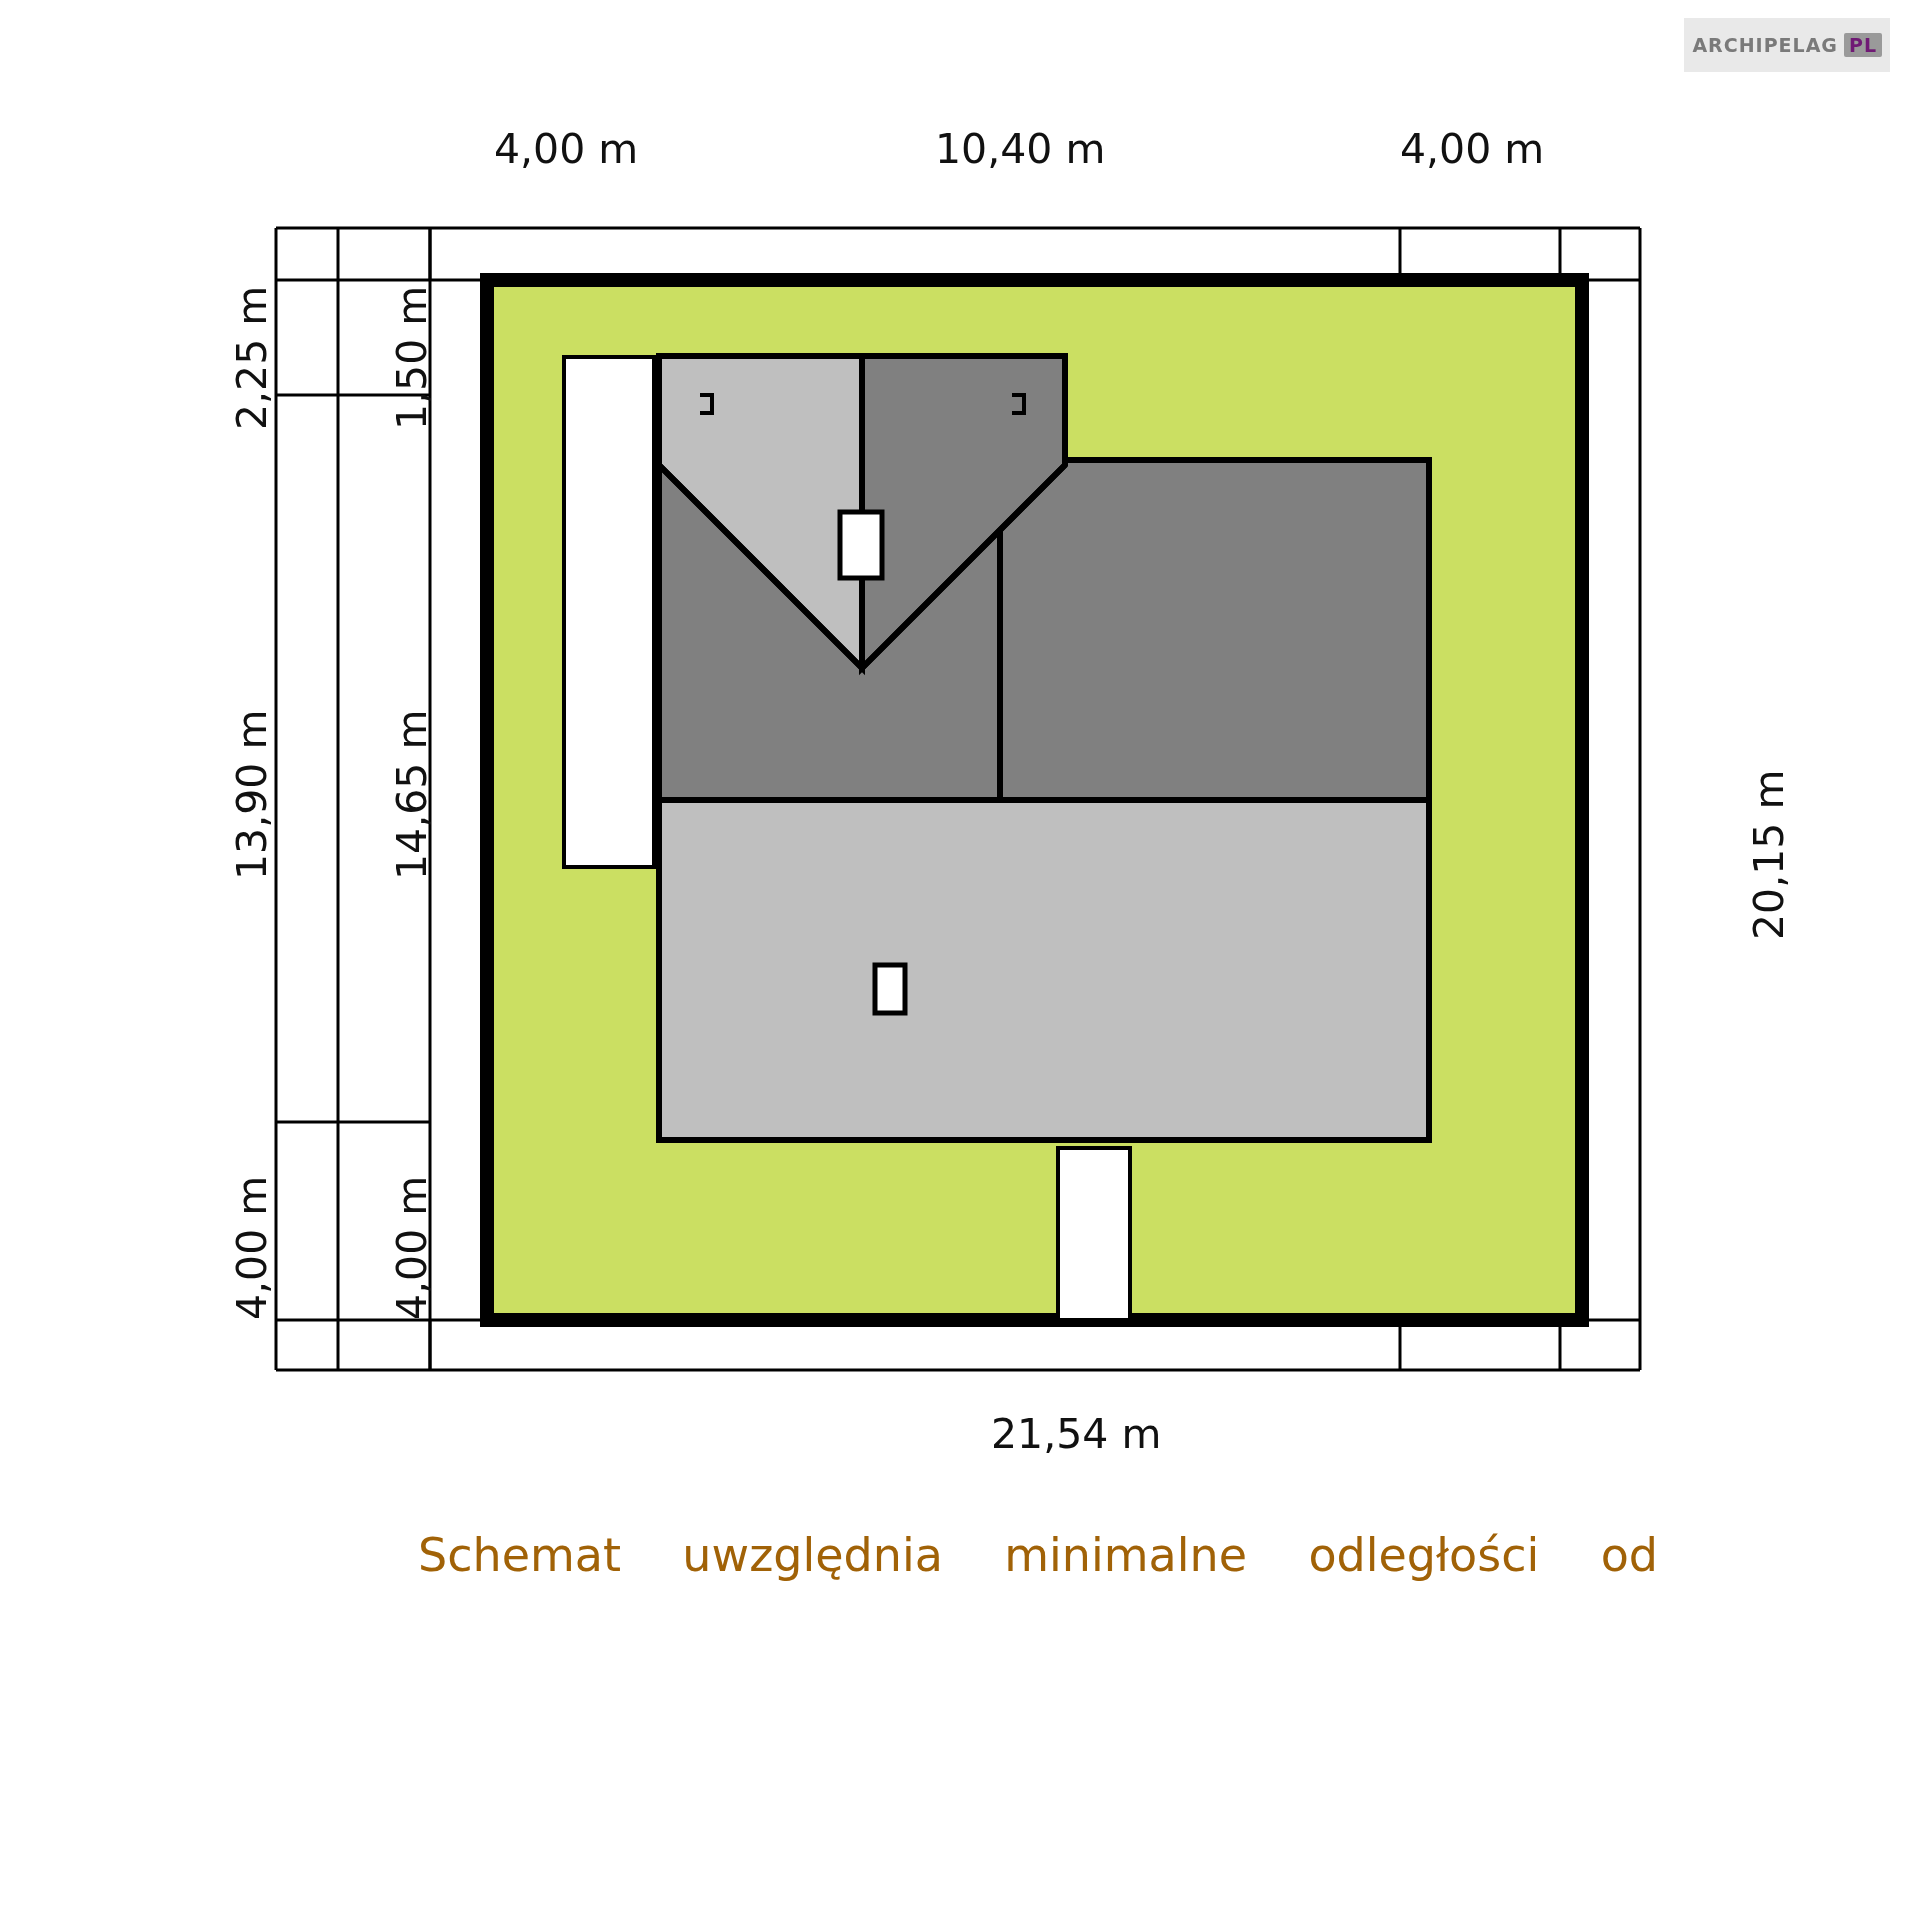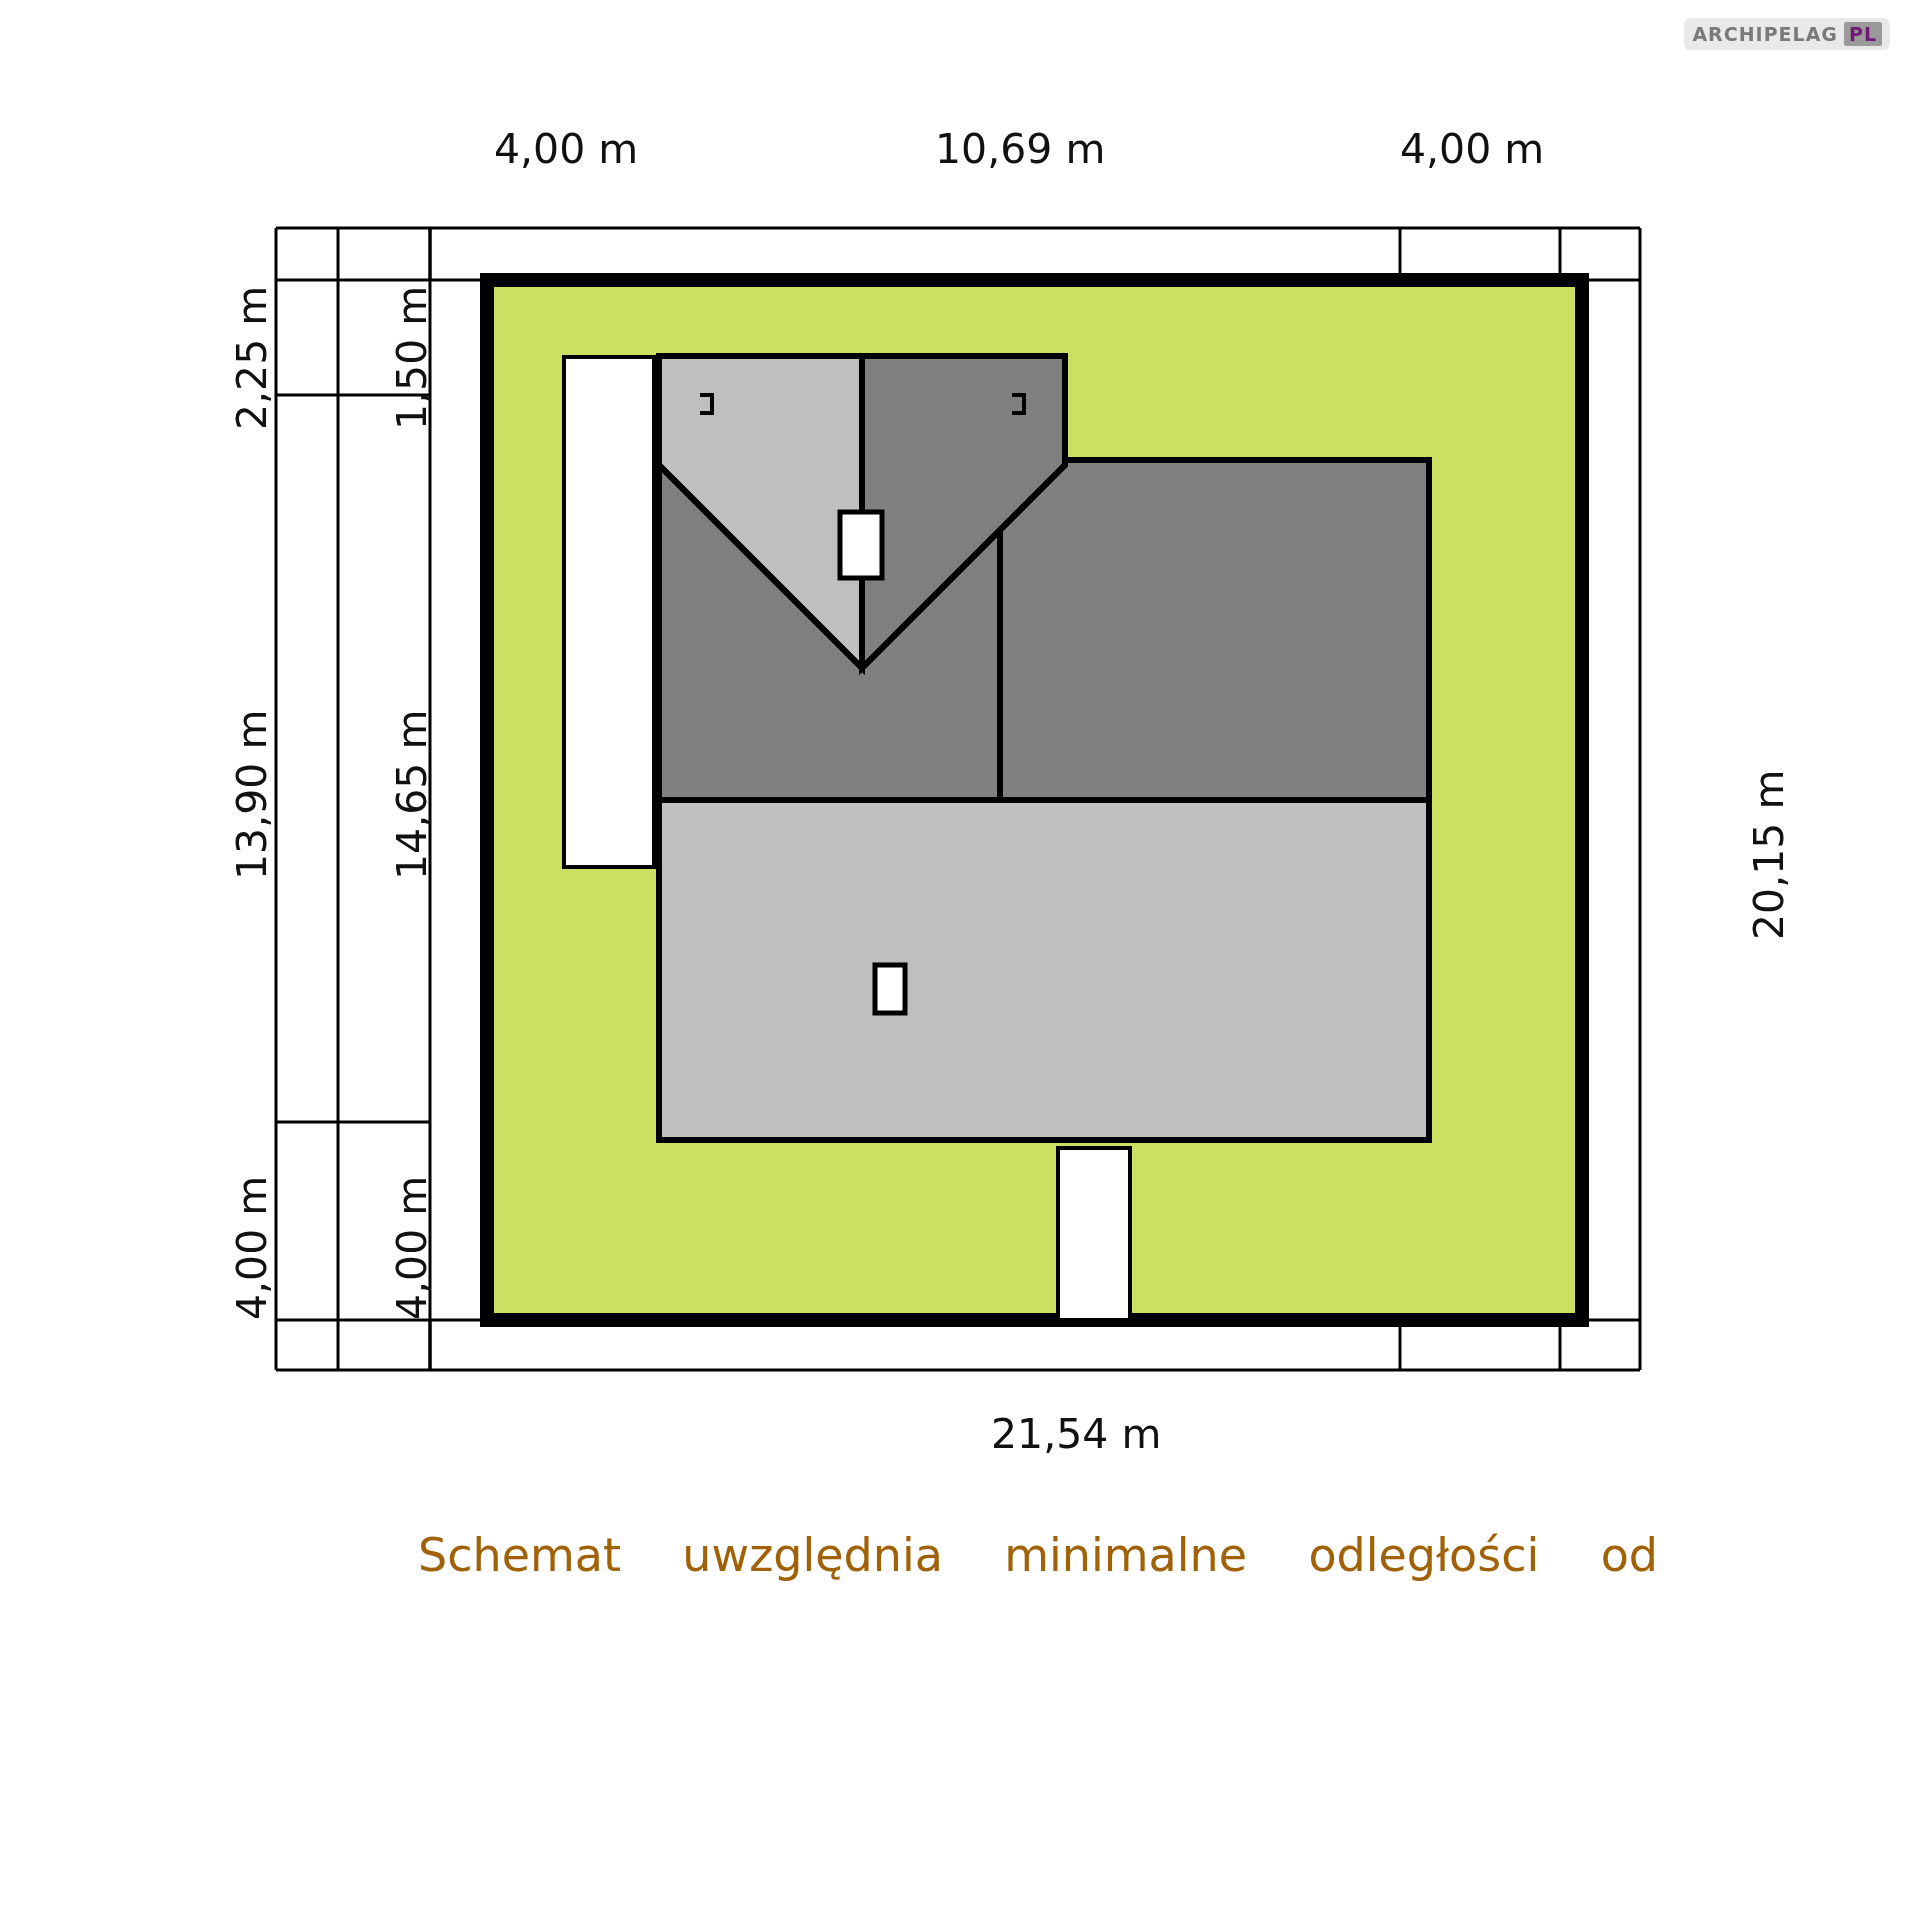--- a/index.html
+++ b/index.html
@@ -11,22 +11,22 @@
     position:relative;
     overflow:hidden;
   }
   #plot{position:absolute;left:0;top:0;width:1920px;height:1920px;}
 
   
   .watermark{
     position:absolute;right:30px;top:18px;
     display:flex;align-items:center;
     background:#e9e9e9;
-    padding:4px 8px;
-    border-radius:6px;
+    padding:15px 8px;
+    border-radius:0;
     font-size:19px;letter-spacing:1px;
     color:#7a7a7a;font-weight:bold;
   }
   .watermark .pl{
     background:#9a9a9a;color:#701a75;
     margin-left:6px;padding:1px 5px;border-radius:2px;font-weight:bold;
   }
 
   
   .dim{
@@ -128,21 +128,21 @@
   <rect x="875" y="965" width="30" height="48" fill="#ffffff" stroke="#000000" stroke-width="5"></rect>
 
 </svg>
 
 <div class="watermark">
   <span>ARCHIPELAG</span>
   <span class="pl">PL</span>
 </div>
 
 <div class="dim" style="left:494px;top:125px;">4,00 m</div>
-<div class="dim" style="left:935px;top:125px;">10,69 m</div>
+<div class="dim" style="left:935px;top:125px;">10,40 m</div>
 <div class="dim" style="left:1400px;top:125px;">4,00 m</div>
 
 <div class="dim vert" style="left:228px;top:430px;">2,25 m</div>
 <div class="dim vert" style="left:228px;top:880px;">13,90 m</div>
 <div class="dim vert" style="left:228px;top:1320px;">4,00 m</div>
 
 <div class="dim vert" style="left:388px;top:430px;">1,50 m</div>
 <div class="dim vert" style="left:388px;top:880px;">14,65 m</div>
 <div class="dim vert" style="left:388px;top:1320px;">4,00 m</div>
 

